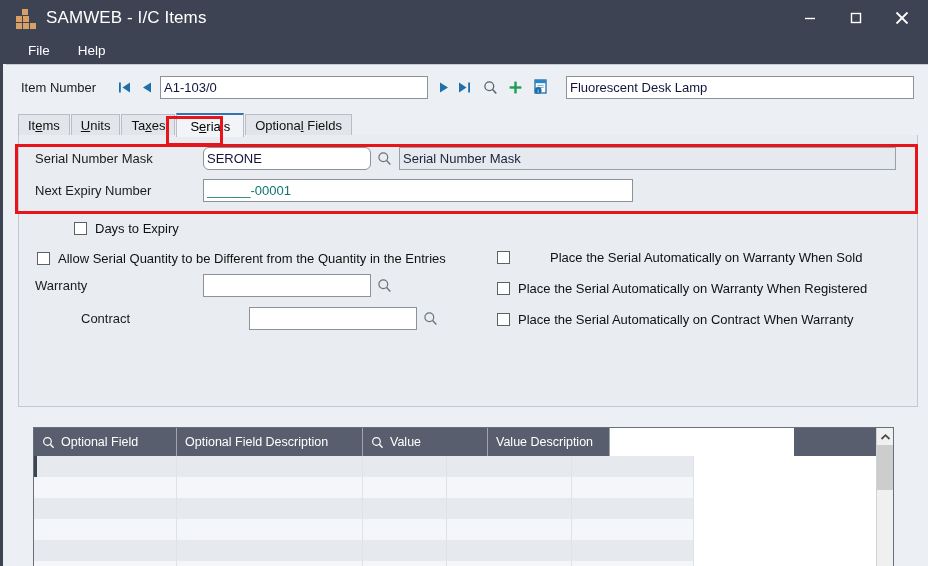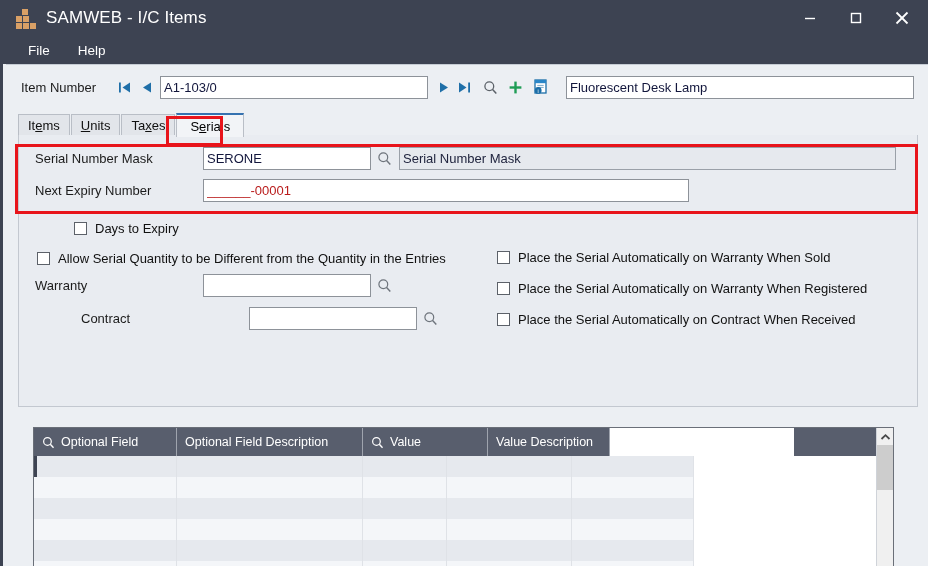--- a/index.html
+++ b/index.html
@@ -448,39 +448,42 @@
         </div>
         <div class="tab">
           <span><u>U</u>nits</span>
         </div>
         <div class="tab">
           <span>Ta<u>x</u>es</span>
         </div>
         <div class="tab active">
           <span>S<u>e</u>rials</span>
         </div>
+        <div class="tab">
+          <span>Optiona<u>l</u> Fields</span>
+        </div>
       </div>
 
       <div class="panel">
 
         <div class="frow" style="left:16px; top:12px;">
           <span class="lbl">Serial Number Mask</span>
-          <input class="txt" style="width: 168px;" value="SERONE">
+          <input class="txt" style="width: 168px; border-radius: 6px;" value="SERONE">
           <span class="magnifier">
             <svg width="15" height="15" viewBox="0 0 15 15">
                 <circle cx="6.3" cy="6.3" r="4.4" fill="none" stroke="#6e747c" stroke-width="1.2"></circle>
                 <line x1="9.6" y1="9.6" x2="13.3" y2="13.6" stroke="#6e747c" stroke-width="1.4"></line>
               </svg>
           </span>
           <input class="txt readonly" style="width: 497px; margin-left: 5px;" readonly="" value="Serial Number Mask">
         </div>
 
         <div class="frow" style="left:16px; top:44px;">
           <span class="lbl">Next Expiry Number</span>
-          <input class="txt" style="width: 486px; color: #b91c1c;" value="______-00001">
+          <input class="txt" style="width: 430px; color: #0f766e;" value="______-00001">
         </div>
 
         <div class="cbrow" style="left:18px; top:84px;padding-left:37px;">
           <span class="cbox"></span>
           <span class="cbtext">Days to Expiry</span>
         </div>
 
         <div class="cbrow" style="left:18px; top:114px;">
           <span class="cbox"></span>
           <span class="cbtext">Allow Serial Quantity to be Different from the Quantity in the Entries</span>
@@ -501,31 +504,31 @@
           <span class="lbl">Contract</span>
           <input class="txt" style="width: 168px;" value="">
           <span class="magnifier">
             <svg width="15" height="15" viewBox="0 0 15 15">
                 <circle cx="6.3" cy="6.3" r="4.4" fill="none" stroke="#6e747c" stroke-width="1.2"></circle>
                 <line x1="9.6" y1="9.6" x2="13.3" y2="13.6" stroke="#6e747c" stroke-width="1.4"></line>
               </svg>
           </span>
         </div>
 
-        <div class="cbrow" style="left:478px; top:113px;">
+        <div class="cbrow" style="left:478px; top:113px;gap:32px;">
           <span class="cbox"></span>
           <span class="cbtext">Place the Serial Automatically on Warranty When Sold</span>
         </div>
         <div class="cbrow" style="left:478px; top:144px;">
           <span class="cbox"></span>
           <span class="cbtext">Place the Serial Automatically on Warranty When Registered</span>
         </div>
         <div class="cbrow" style="left:478px; top:175px;">
           <span class="cbox"></span>
-          <span class="cbtext">Place the Serial Automatically on Contract When Received</span>
+          <span class="cbtext">Place the Serial Automatically on Contract When Warranty</span>
         </div>
 
       </div>
 
       <div class="grid">
 
         <div class="grid-head">
           <div class="gh" style="width:143px;">
             <span class="gmag">
               <svg width="13" height="13" viewBox="0 0 15 15">

